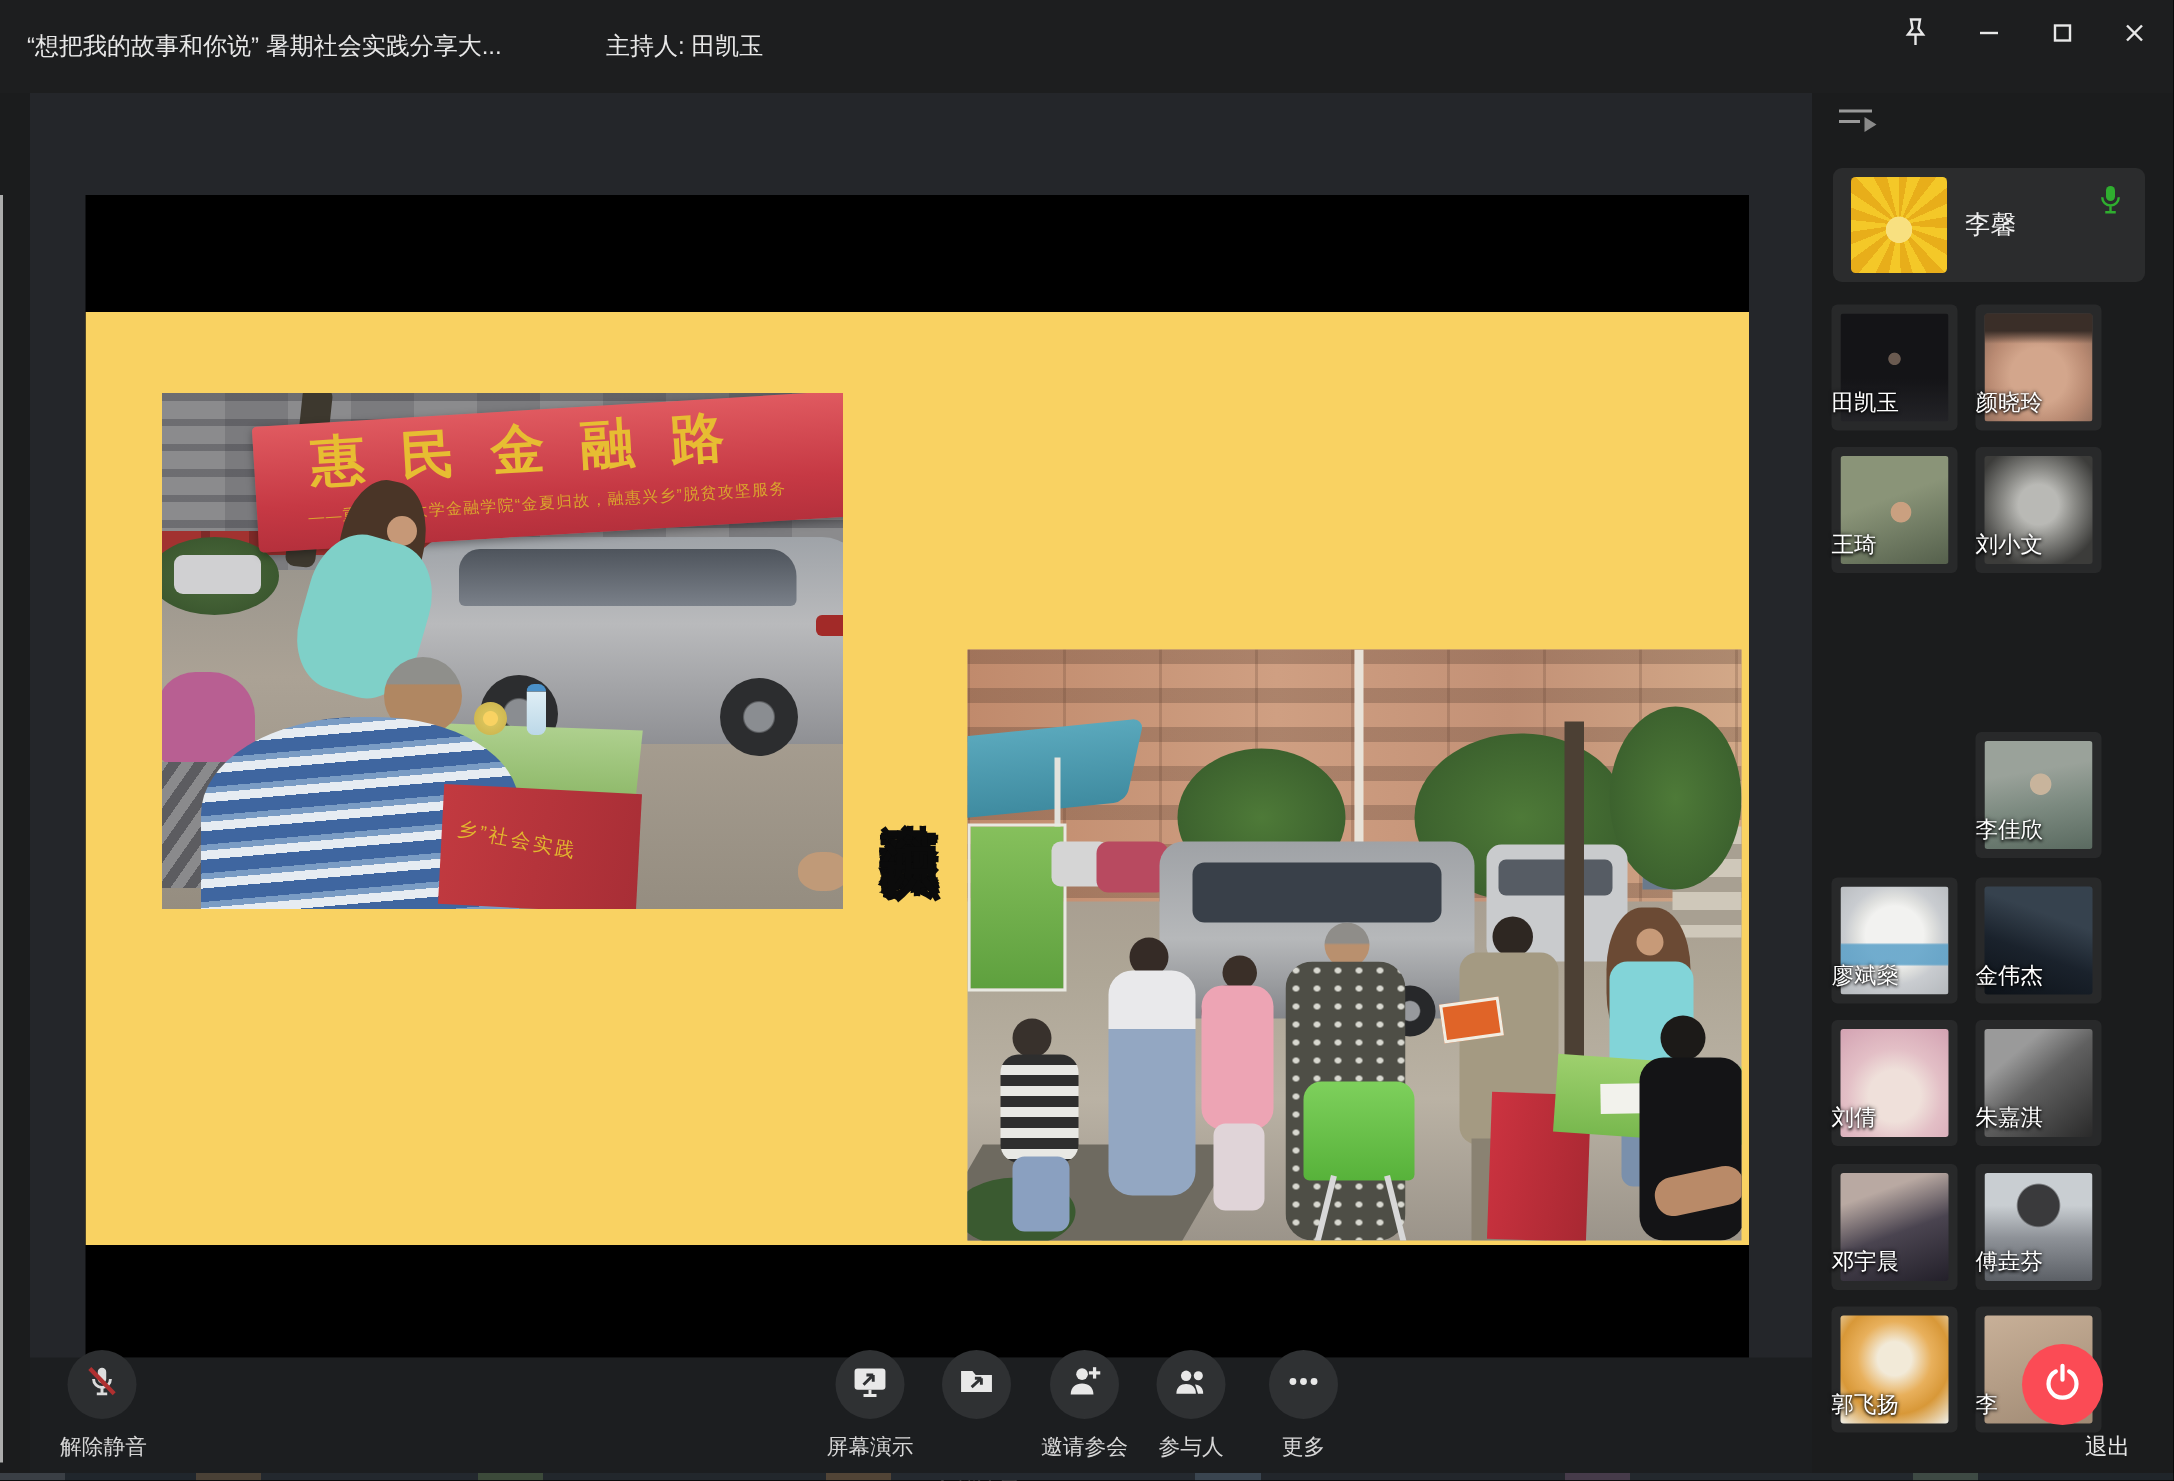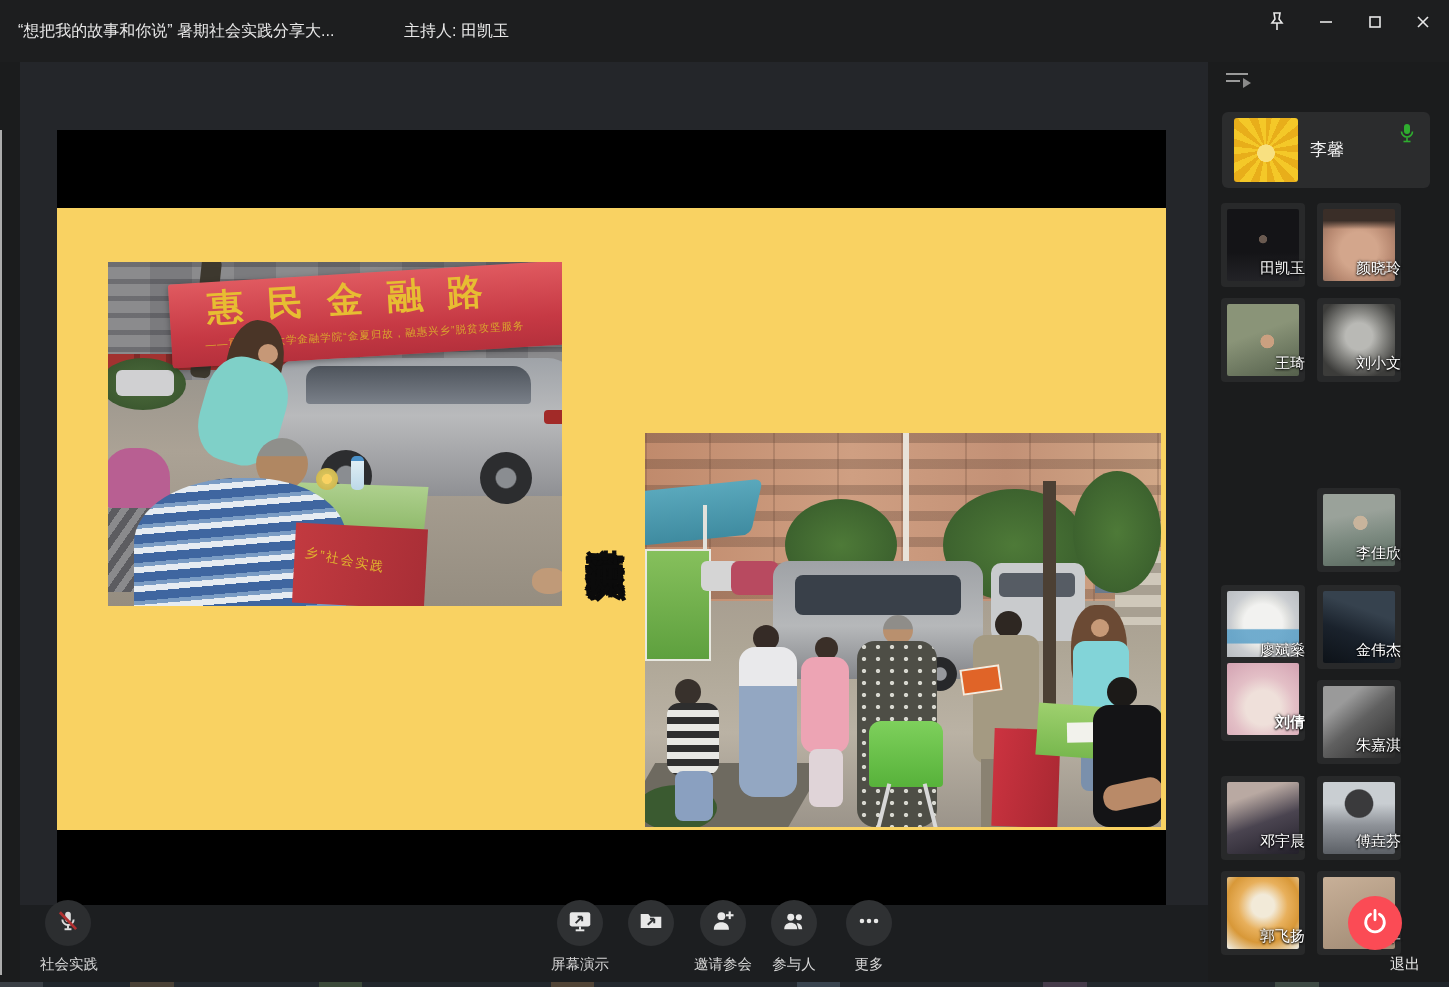--- a/index.html
+++ b/index.html
@@ -150,21 +150,21 @@
   .collapse-btn { position:absolute; left:1224px; top:68px; width:32px; height:26px; cursor:pointer; }
   .speaker-card { position:absolute; left:1222px; top:112px; width:208px; height:76px; background:#2b2c2d; border-radius:6px; cursor:pointer; }
   .speaker-avatar { position:absolute; left:12px; top:6px; width:64px; height:64px; border-radius:3px;
     background:radial-gradient(circle at 50% 55%, #f8e080 0 18%, transparent 19%),
                repeating-conic-gradient(from 10deg,#f4c828 0 14deg,#e8ae1a 14deg 28deg); }
   .speaker-name { position:absolute; left:88px; top:26px; font-size:17px; color:#f0f0f0; }
   .speaker-mic { position:absolute; right:14px; top:10px; }
 
   .tile { position:absolute; width:84px; height:84px; background:#28292a; border-radius:4px; cursor:pointer; }
   .tile-photo { position:absolute; left:6px; top:6px; width:72px; height:72px; border-radius:2px; }
-  .tile-name { position:absolute; left:0; bottom:9px; width:100%; text-align:right; font-size:15px; color:#fff;
+  .tile-name { position:absolute; left:0; bottom:9px; width:100%; text-align:left; font-size:15px; color:#fff;
     text-shadow:0 0 3px #000, 0 1px 2px #000; }
 
   .av0 { background:radial-gradient(circle at 50% 42%,#6a5a50 0 7%,transparent 8%),linear-gradient(180deg,#141417 0 60%,#232327); }
   .av1 { background:linear-gradient(180deg,#3a2e28 0 16%,transparent 28%),radial-gradient(circle at 50% 58%,#d3a68c 0 34%,#b98a72 60%,#7d6052); }
   .av2 { background:radial-gradient(circle at 56% 52%,#caa080 0 12%,transparent 13%),linear-gradient(160deg,#8a9478 0 40%,#6f7a62 70%,#55604c); }
   .av3 { background:radial-gradient(circle at 50% 45%,#b9b9b5 0 25%,#8a8a86 45%,#3c3c3a 80%); }
   .av4 { background:radial-gradient(circle at 38% 62%,#e8e2d6 0 14%,transparent 15%),linear-gradient(160deg,#cdb699,#a08468 60%,#7c6450); }
   .av5 { background:radial-gradient(circle at 55% 38%,#6a2430 0 20%,#2a1016 55%,#15090c); }
   .av6 { background:linear-gradient(100deg,#2a2326 0 55%,#8a2026 75%,#a8343a); }
   .av7 { background:radial-gradient(circle at 52% 40%,#c8b49c 0 12%,transparent 13%),linear-gradient(170deg,#9aa29a 0 30%,#7c8a80 60%,#5a6a60); }
@@ -338,21 +338,21 @@
           <g fill="none" stroke="#dcdcdc" stroke-width="1.8">
             <rect x="9.4" y="3.5" width="5.2" height="9.5" rx="2.6" fill="#dcdcdc" stroke="none"></rect>
             <path d="M6.8 10.5 a5.2 5.2 0 0 0 10.4 0"></path>
             <line x1="12" y1="16" x2="12" y2="19.2"></line>
             <line x1="8.8" y1="19.6" x2="15.2" y2="19.6"></line>
           </g>
           <line x1="4.5" y1="4" x2="19.5" y2="19.5" stroke="#b03030" stroke-width="2.6"></line>
         </svg>
     </span>
   </div>
-  <div class="tool-label" style="left:11px; width:116px;">社会实践</div>
+  <div class="tool-label" style="left:11px; width:116px;">解除静音</div>
 
   <div class="round-btn" style="left:557px; top:900px;">
     <span>
       <svg width="26" height="26" viewBox="0 0 24 24">
           <rect x="2.5" y="4" width="19" height="13" rx="2" fill="#e8e8e8"></rect>
           <path d="M8 14 L14 8 M14 8 h-4.2 M14 8 v4.2" stroke="#2f3133" stroke-width="1.8" fill="none"></path>
           <line x1="12" y1="17" x2="12" y2="20" stroke="#e8e8e8" stroke-width="1.8"></line>
           <line x1="8" y1="20.6" x2="16" y2="20.6" stroke="#e8e8e8" stroke-width="1.8"></line>
         </svg>
     </span>
@@ -454,21 +454,21 @@
       <div class="tile-name">李佳欣</div>
     </div>
   <div class="tile" style="left:1221px; top:585px;">
       <div class="tile-photo av8"></div>
       <div class="tile-name">廖斌燊</div>
     </div>
   <div class="tile" style="left:1317px; top:585px;">
       <div class="tile-photo av9"></div>
       <div class="tile-name">金伟杰</div>
     </div>
-  <div class="tile" style="left:1221px; top:657px;font-weight:bold;">
+  <div class="tile" style="left:1221px; top:680px;">
       <div class="tile-photo av10"></div>
       <div class="tile-name">刘倩</div>
     </div>
   <div class="tile" style="left:1317px; top:680px;">
       <div class="tile-photo av11"></div>
       <div class="tile-name">朱嘉淇</div>
     </div>
   <div class="tile" style="left:1221px; top:776px;">
       <div class="tile-photo av12"></div>
       <div class="tile-name">邓宇晨</div>

